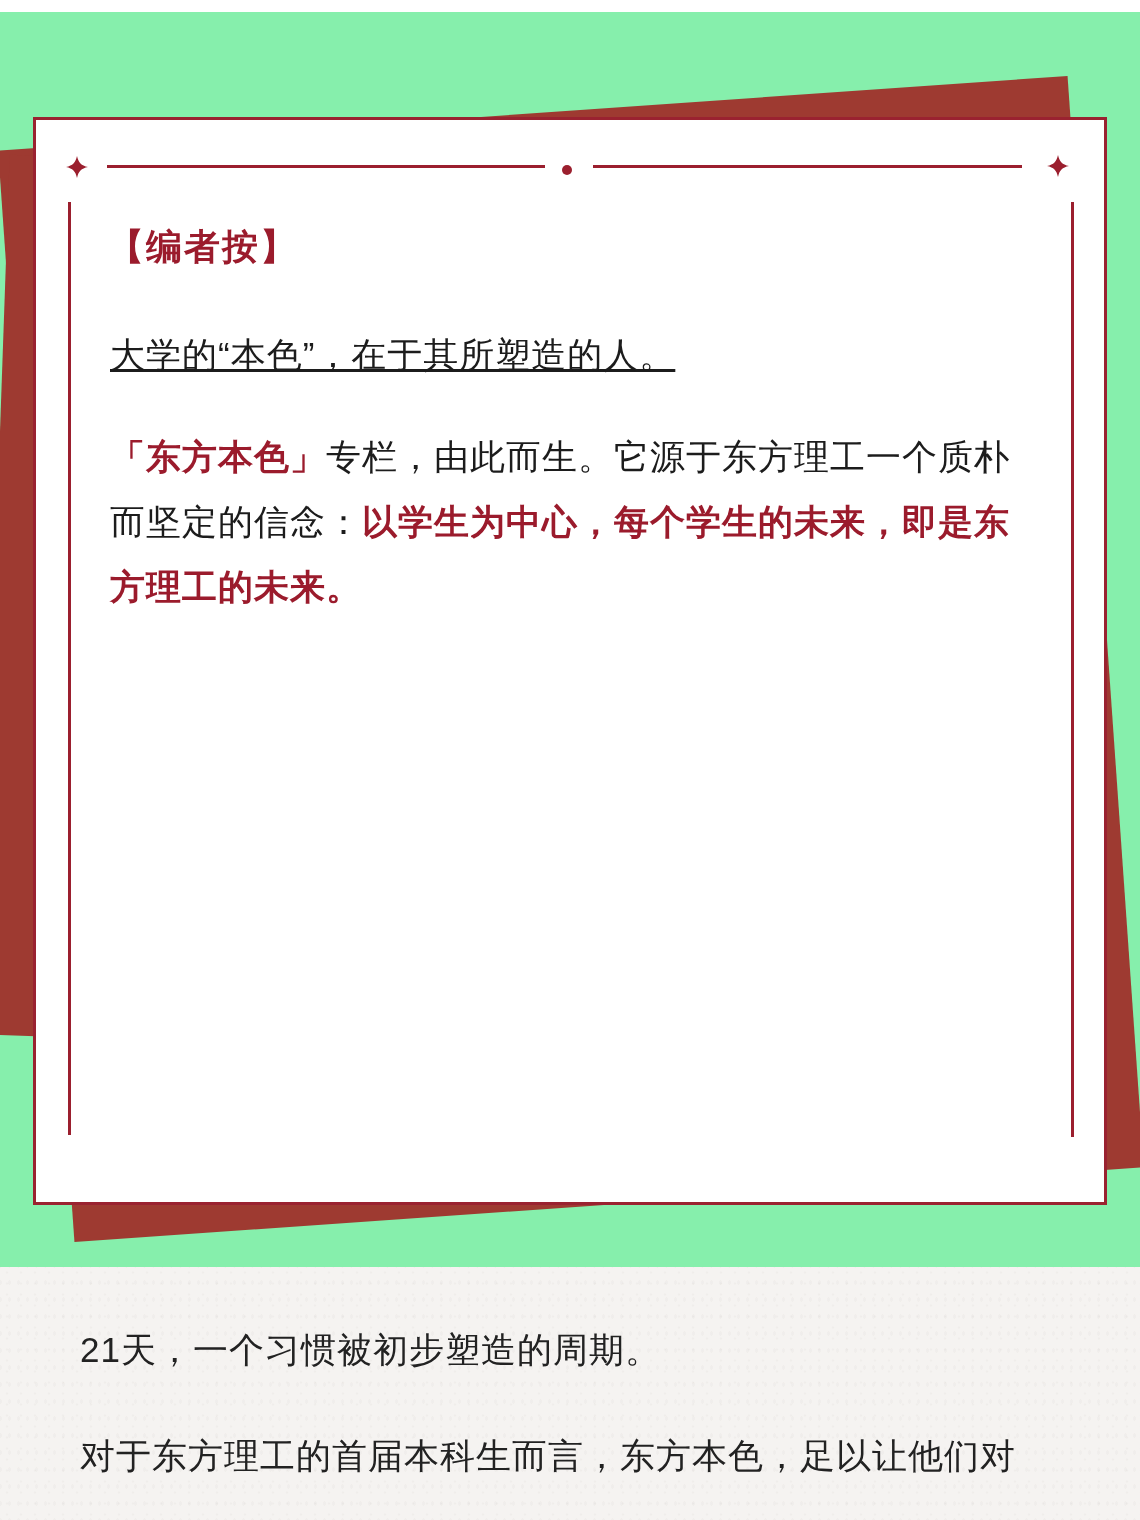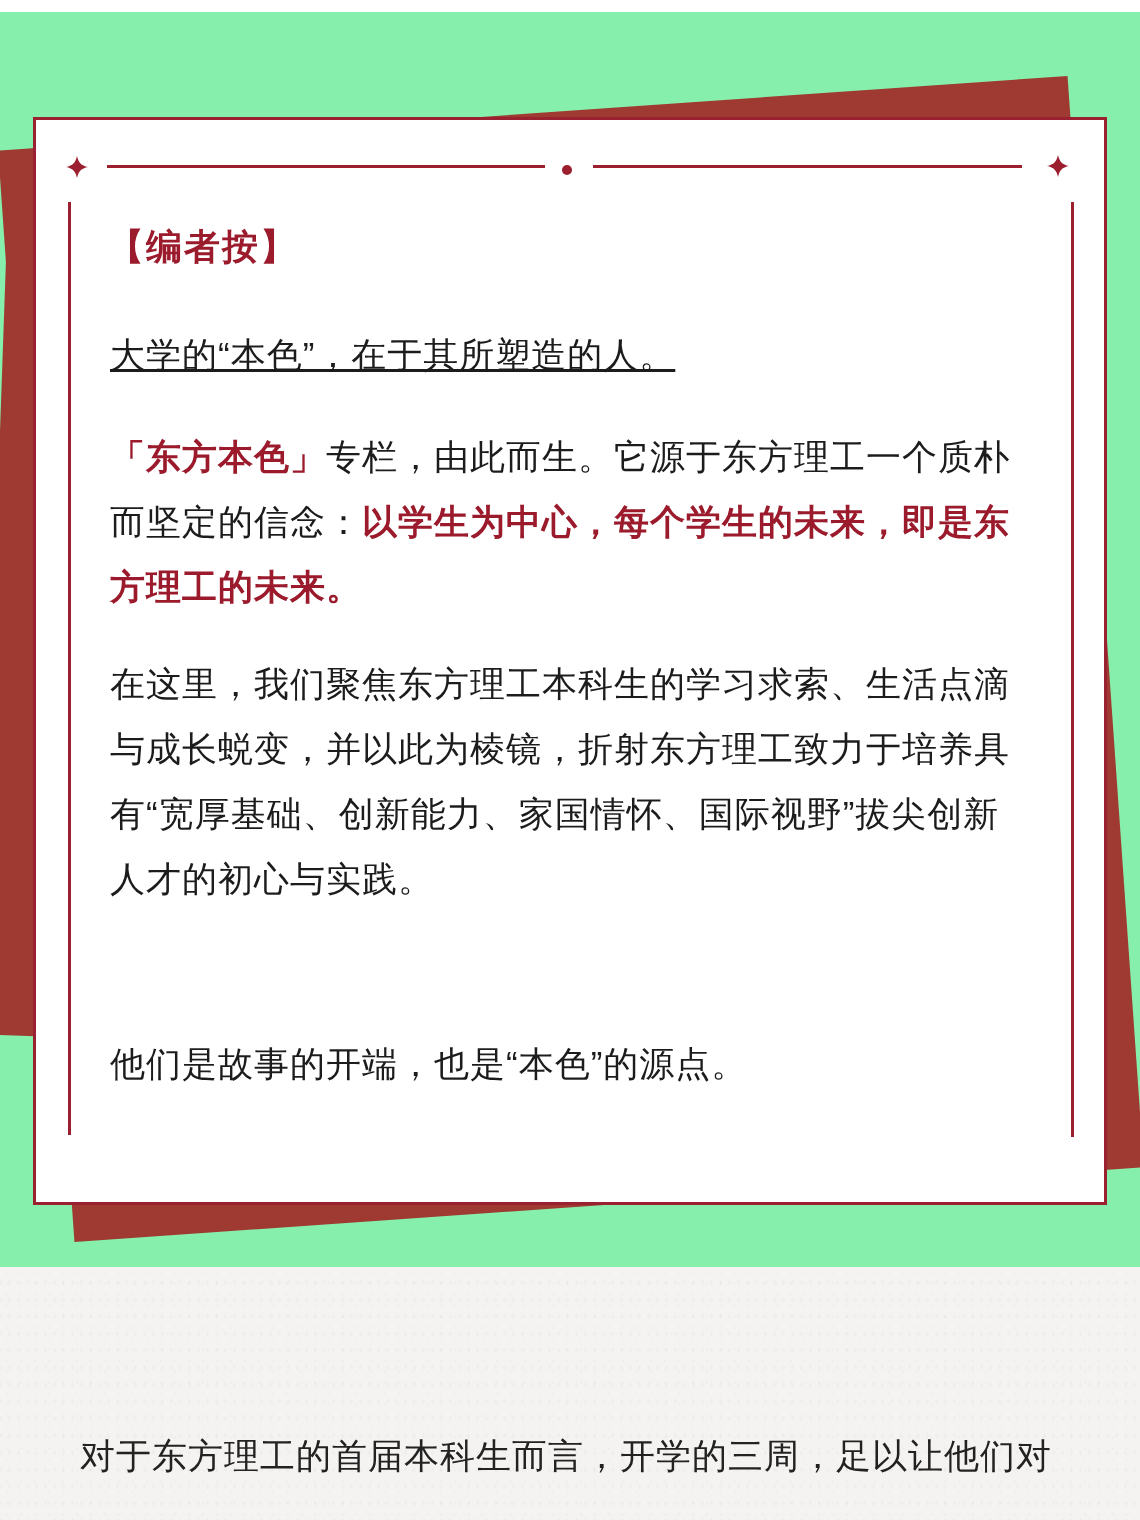--- a/index.html
+++ b/index.html
@@ -97,21 +97,17 @@
   </div>
 
   <div class="deco vline vline-left"></div>
   <div class="deco vline vline-right"></div>
 
   <div class="card-title">【编者按】</div>
   <div class="para p1">大学的“本色”，在于其所塑造的人。</div>
   <div class="para p2"><span class="em-red">「东方本色」</span><span>专栏，由此而生。它源于东方理工一个质朴
 而坚定的信念：</span><span class="em-red">以学生为中心，每个学生的未来，即是东
 方理工的未来。</span></div>
-  <div class="para p3">在这里，我们聚焦东方理工本科生的学习求索、生活点滴
-与成长蜕变，并以此为棱镜，折射东方理工致力于培养具
-有“宽厚基础、创新能力、家国情怀、国际视野”拔尖创新
-人才的初心与实践。</div>
-  <div class="para p5">他们是故事的开端，也是“本色”的源点。</div>
 
-  <div class="below-line b2">对于东方理工的首届本科生而言，开学的三周，足以让他们对</div>
+  <div class="below-line b1">21天，一个习惯被初步塑造的周期。</div>
+  <div class="below-line b2">对于东方理工的首届本科生而言，东方本色，足以让他们对</div>
 
 </div>
 
 </body></html>

